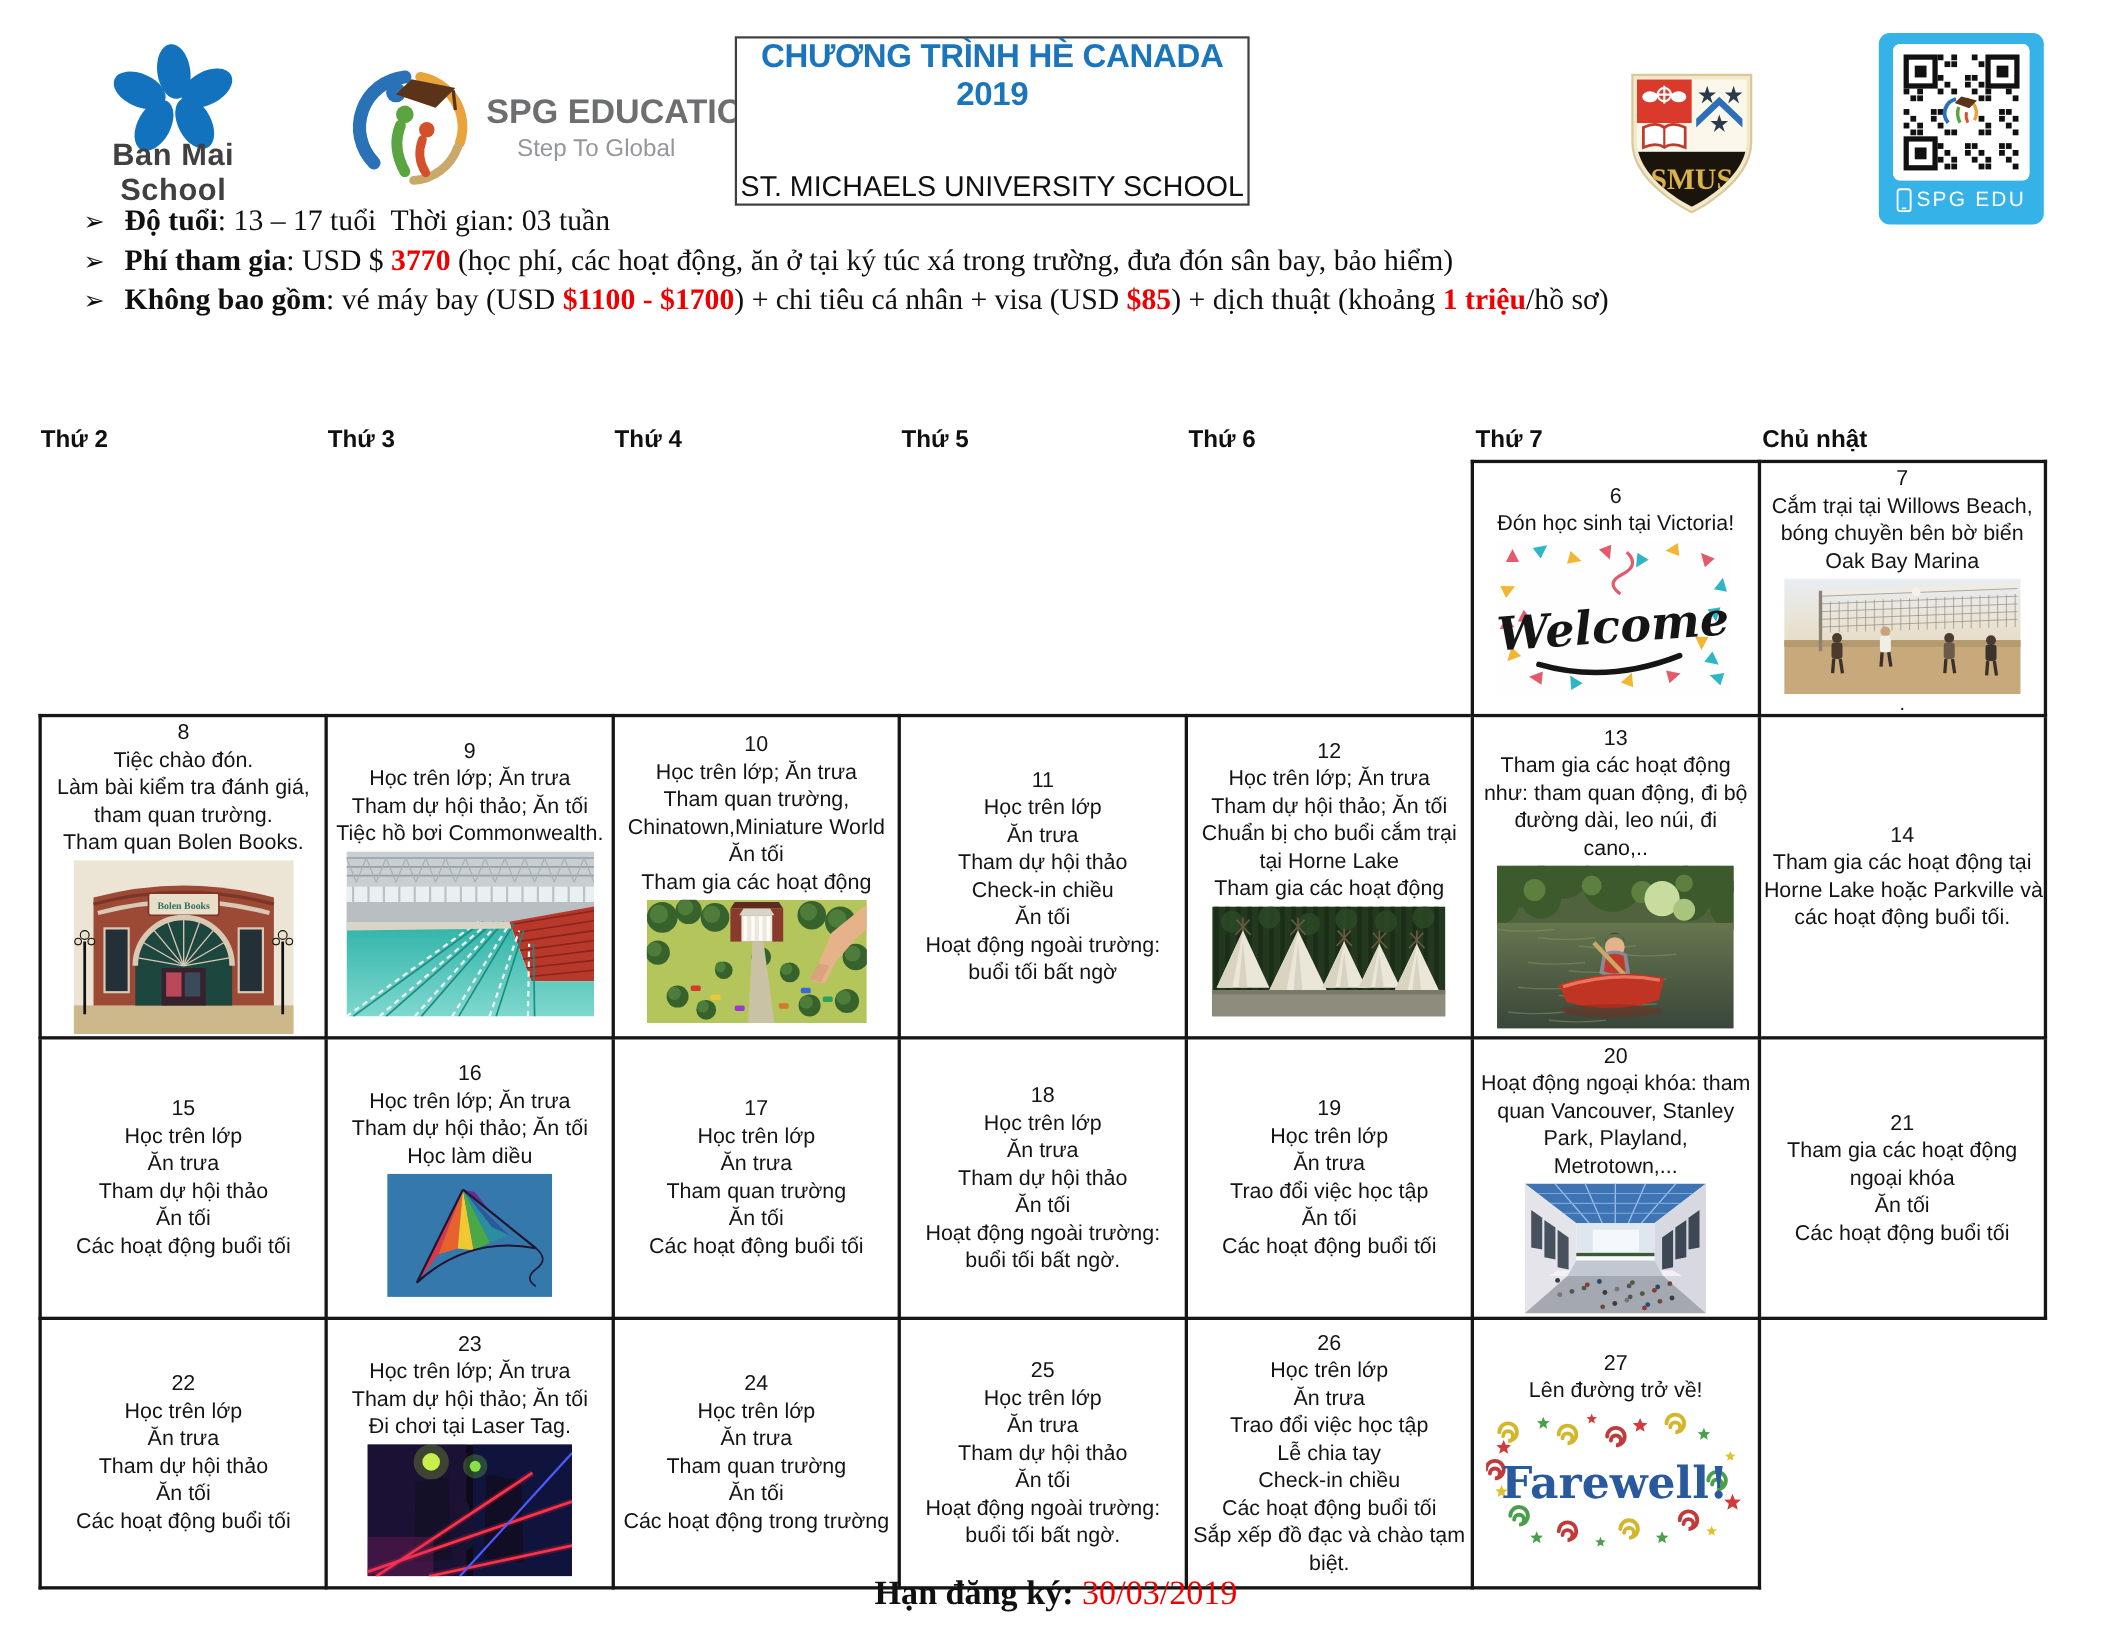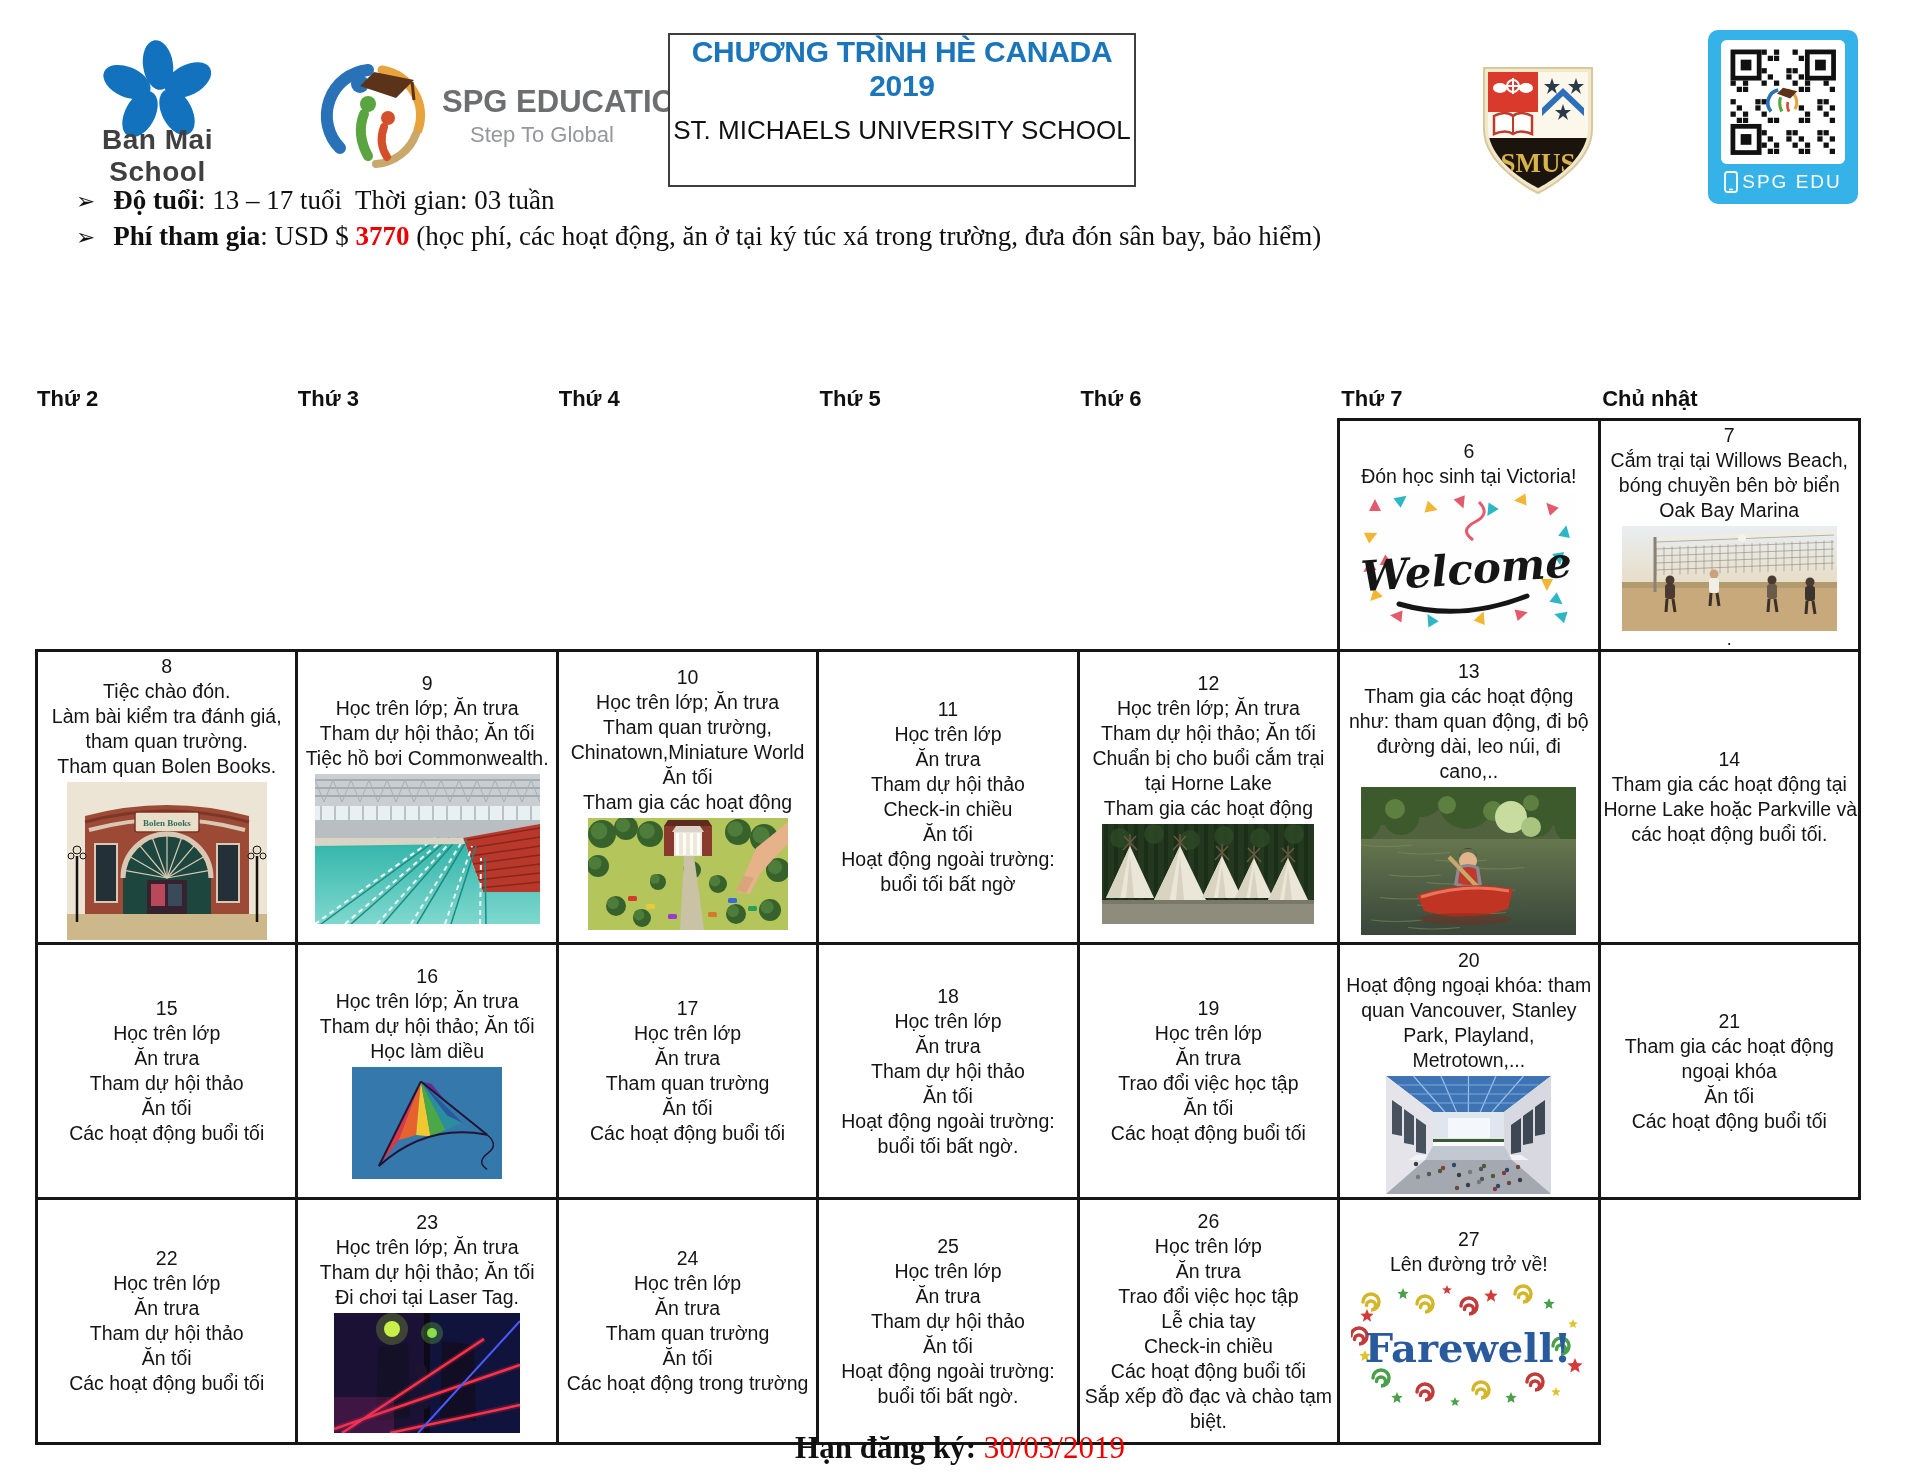--- a/index.html
+++ b/index.html
@@ -6,21 +6,21 @@
   html,body{width:1920px;height:1484px;background:#fff}
   body{font-family:"Liberation Sans",sans-serif;color:#141414;position:relative;overflow:hidden}
   .abs{position:absolute}
   
   .ban-mai{left:50px;top:40px;width:215px;text-align:center}
   .ban-mai-text{color:#404040;font-weight:bold;font-size:28px;margin-top:-20px;letter-spacing:.5px}
   .spg-logo{left:314px;top:58px;display:flex;align-items:center;gap:10px}
   .spg-text{display:flex;flex-direction:column}
   .spg-title{color:#6d6e70;font-weight:bold;font-size:31px;line-height:1.05}
   .spg-sub{color:#95979a;font-size:22px;margin-top:3px;padding-left:28px}
-  .title-box{left:668px;top:33px;width:468px;height:154px;border:2px solid #3f3f3f;display:flex;flex-direction:column;align-items:center;justify-content:flex-start;gap:12px;text-align:center;background:#fff}
+  .title-box{left:668px;top:33px;width:468px;height:154px;border:2px solid #3f3f3f;display:flex;flex-direction:column;align-items:center;justify-content:space-between;gap:12px;text-align:center;background:#fff}
   .title-main{color:#1b75bb;font-weight:bold;font-size:30px;letter-spacing:-.3px}
   .title-sub{color:#101010;font-weight:normal;font-size:26px}
   .crest{left:1482px;top:66px}
   .qr-box{left:1708px;top:30px;width:150px;height:174px;background:#35b2e8;border-radius:10px;display:flex;flex-direction:column;align-items:center;padding-top:10px}
   .qr-inner{background:#fff;border-radius:6px}
   .qr-label{color:#fff;font-size:19px;letter-spacing:2px;display:flex;align-items:center;gap:4px;margin-top:7px}
   
   .bullets{left:76px;top:183px;width:1500px}
   .bullet-line{font-family:"Liberation Serif",serif;font-size:27px;line-height:34px;color:#101010;white-space:pre-wrap}
   .bullet-line .arrow{display:inline-block;margin-right:18px;font-size:23px;color:#101010}
@@ -203,20 +203,21 @@
       <rect x="1" y="1" width="12" height="20" rx="2.5" fill="none" stroke="#fff" stroke-width="1.8"></rect>
       <line x1="5" y1="18.5" x2="9" y2="18.5" stroke="#fff" stroke-width="1.6"></line>
     </svg>
     <span>SPG EDU</span>
   </div>
 </div>
 
 <div class="abs bullets">
     <div class="bullet-line"><span class="arrow">➢</span><span class="seg b">Độ tuổi</span><span class="seg">: 13 – 17 tuổi  Thời gian: 03 tuần</span></div>
     <div class="bullet-line"><span class="arrow">➢</span><span class="seg b">Phí tham gia</span><span class="seg">: USD $ </span><span class="seg b r">3770</span><span class="seg"> (học phí, các hoạt động, ăn ở tại ký túc xá trong trường, đưa đón sân bay, bảo hiểm)</span></div>
+    <div class="bullet-line"><span class="arrow">➢</span><span class="seg b">Không bao gồm</span><span class="seg">: vé máy bay (USD </span><span class="seg b r">$1100 - $1700</span><span class="seg">) + chi tiêu cá nhân + visa (USD </span><span class="seg b r">$85</span><span class="seg">) + dịch thuật (khoảng </span><span class="seg b r">1 triệu</span><span class="seg">/hồ sơ)</span></div>
   </div>
 
 <div class="abs weekdays">
     <div class="wd">Thứ 2</div>
     <div class="wd">Thứ 3</div>
     <div class="wd">Thứ 4</div>
     <div class="wd">Thứ 5</div>
     <div class="wd">Thứ 6</div>
     <div class="wd">Thứ 7</div>
     <div class="wd">Chủ nhật</div>

